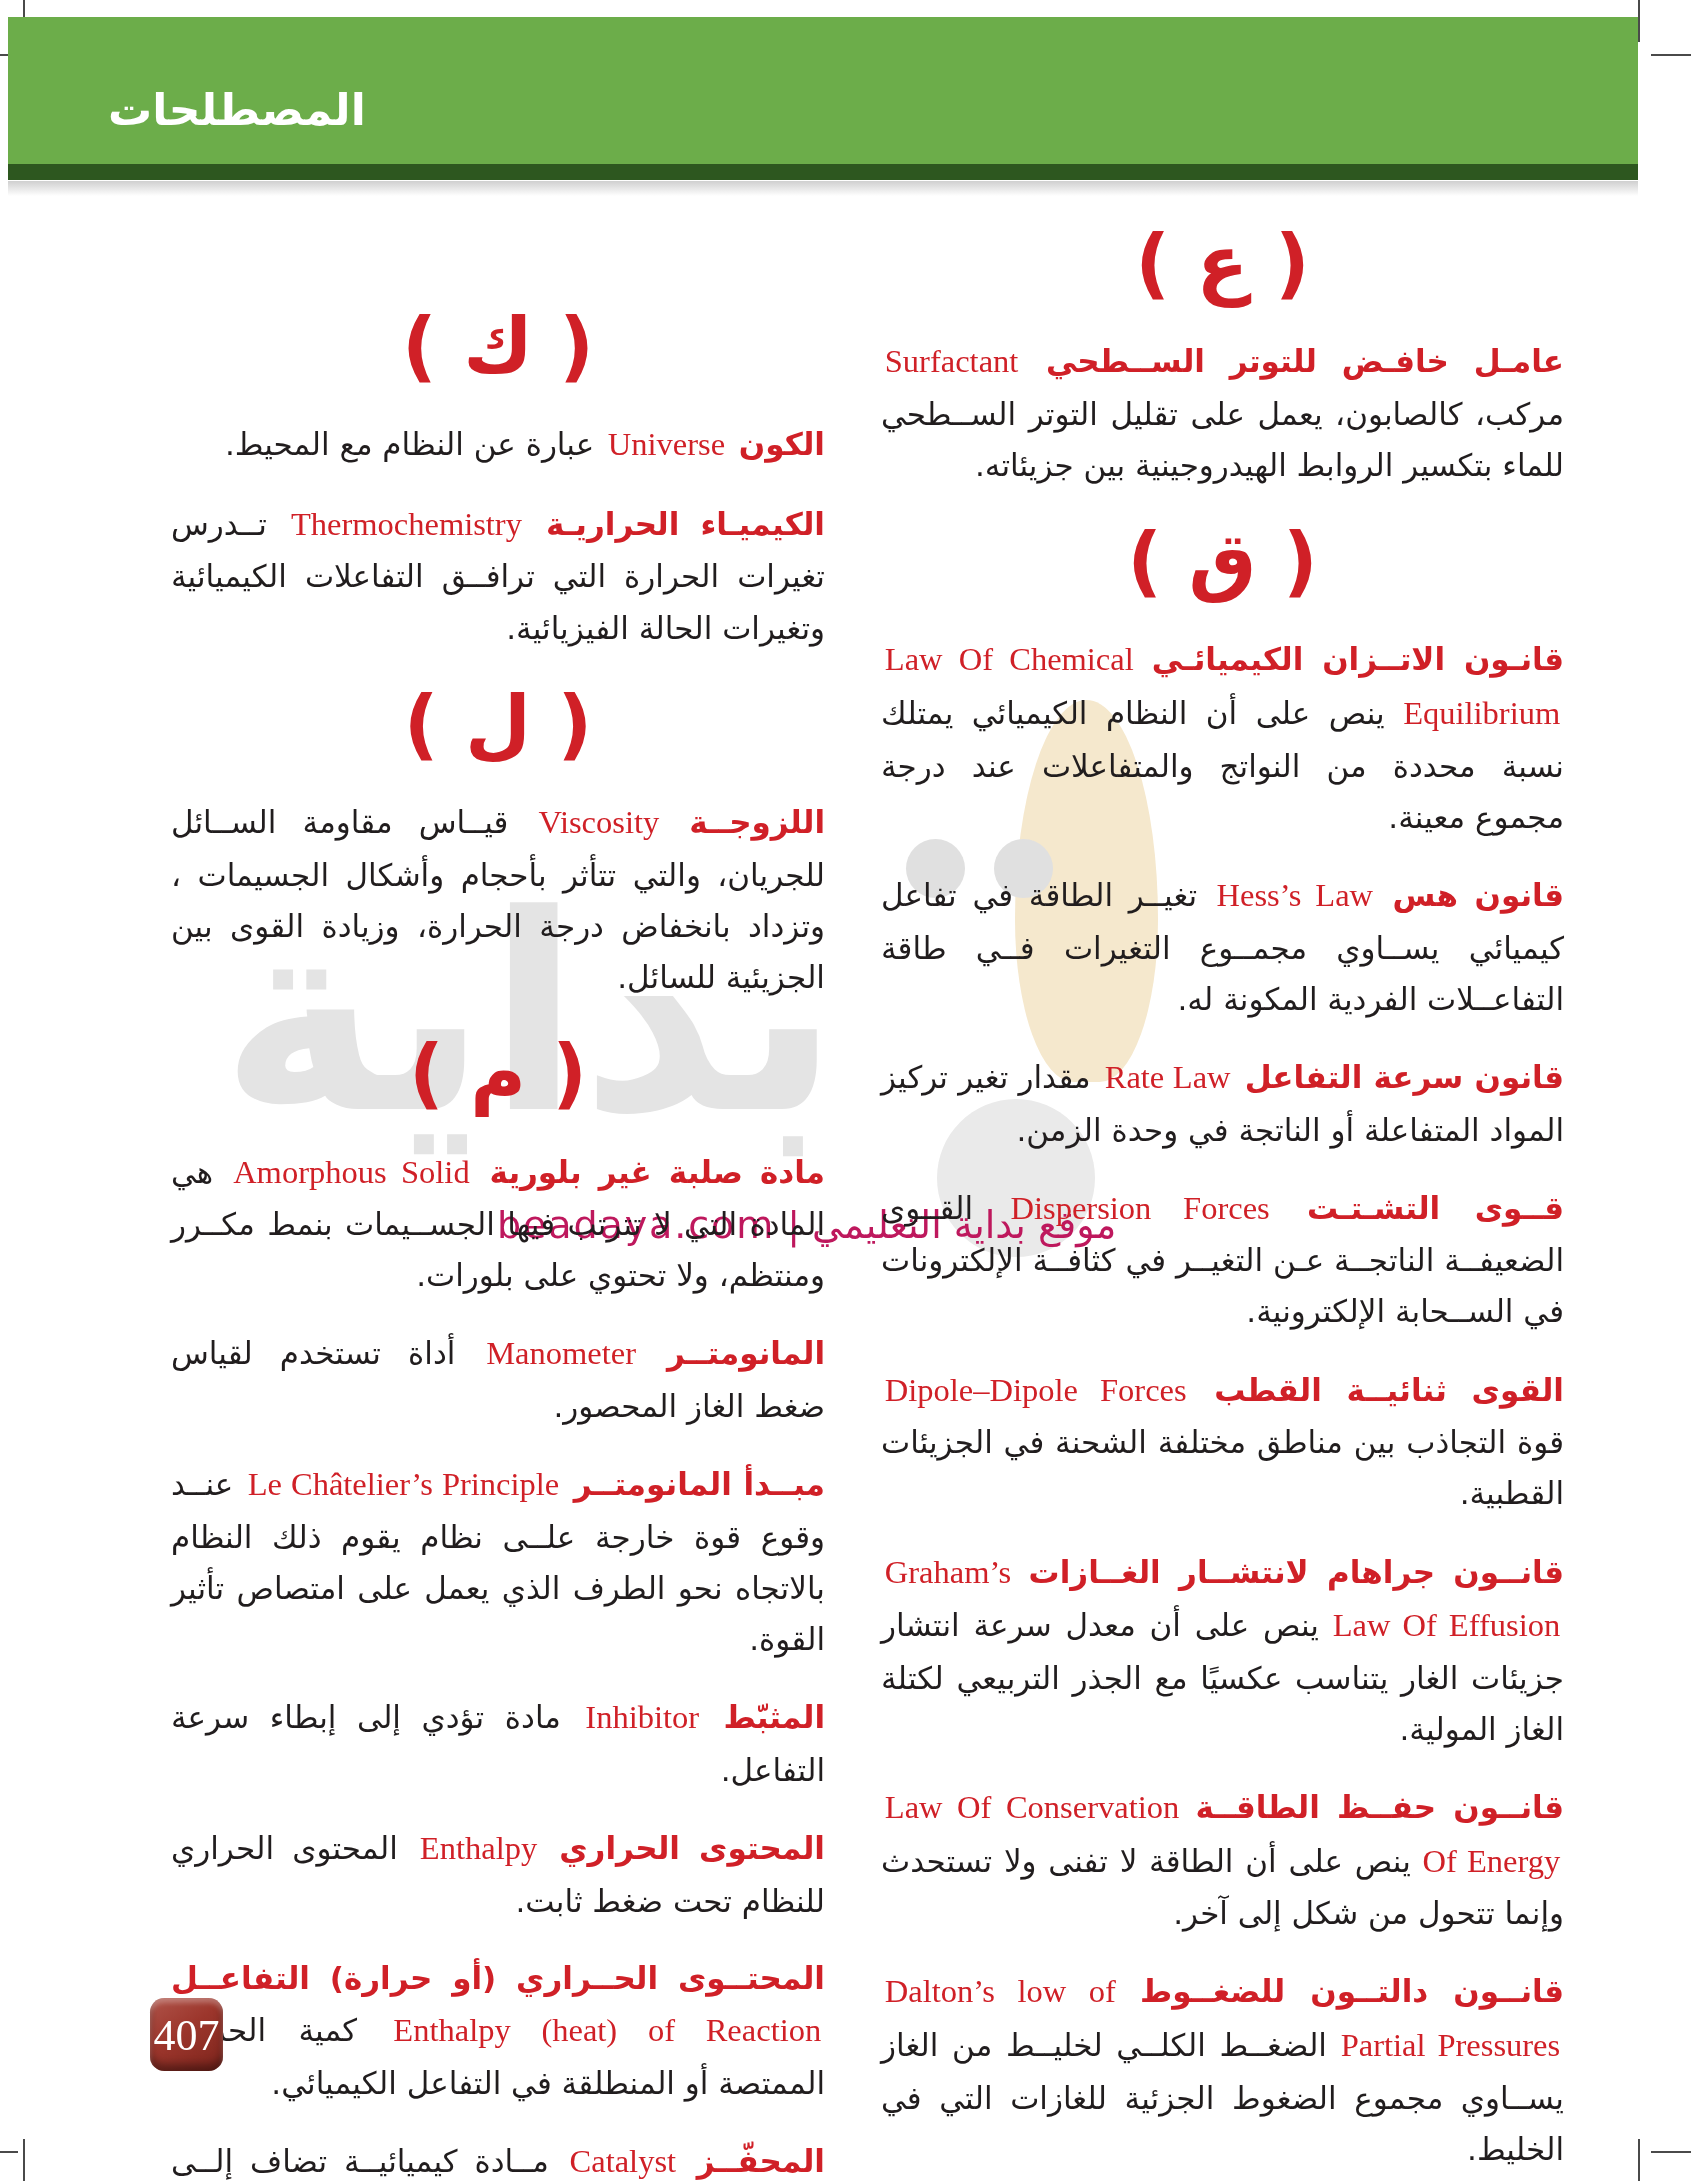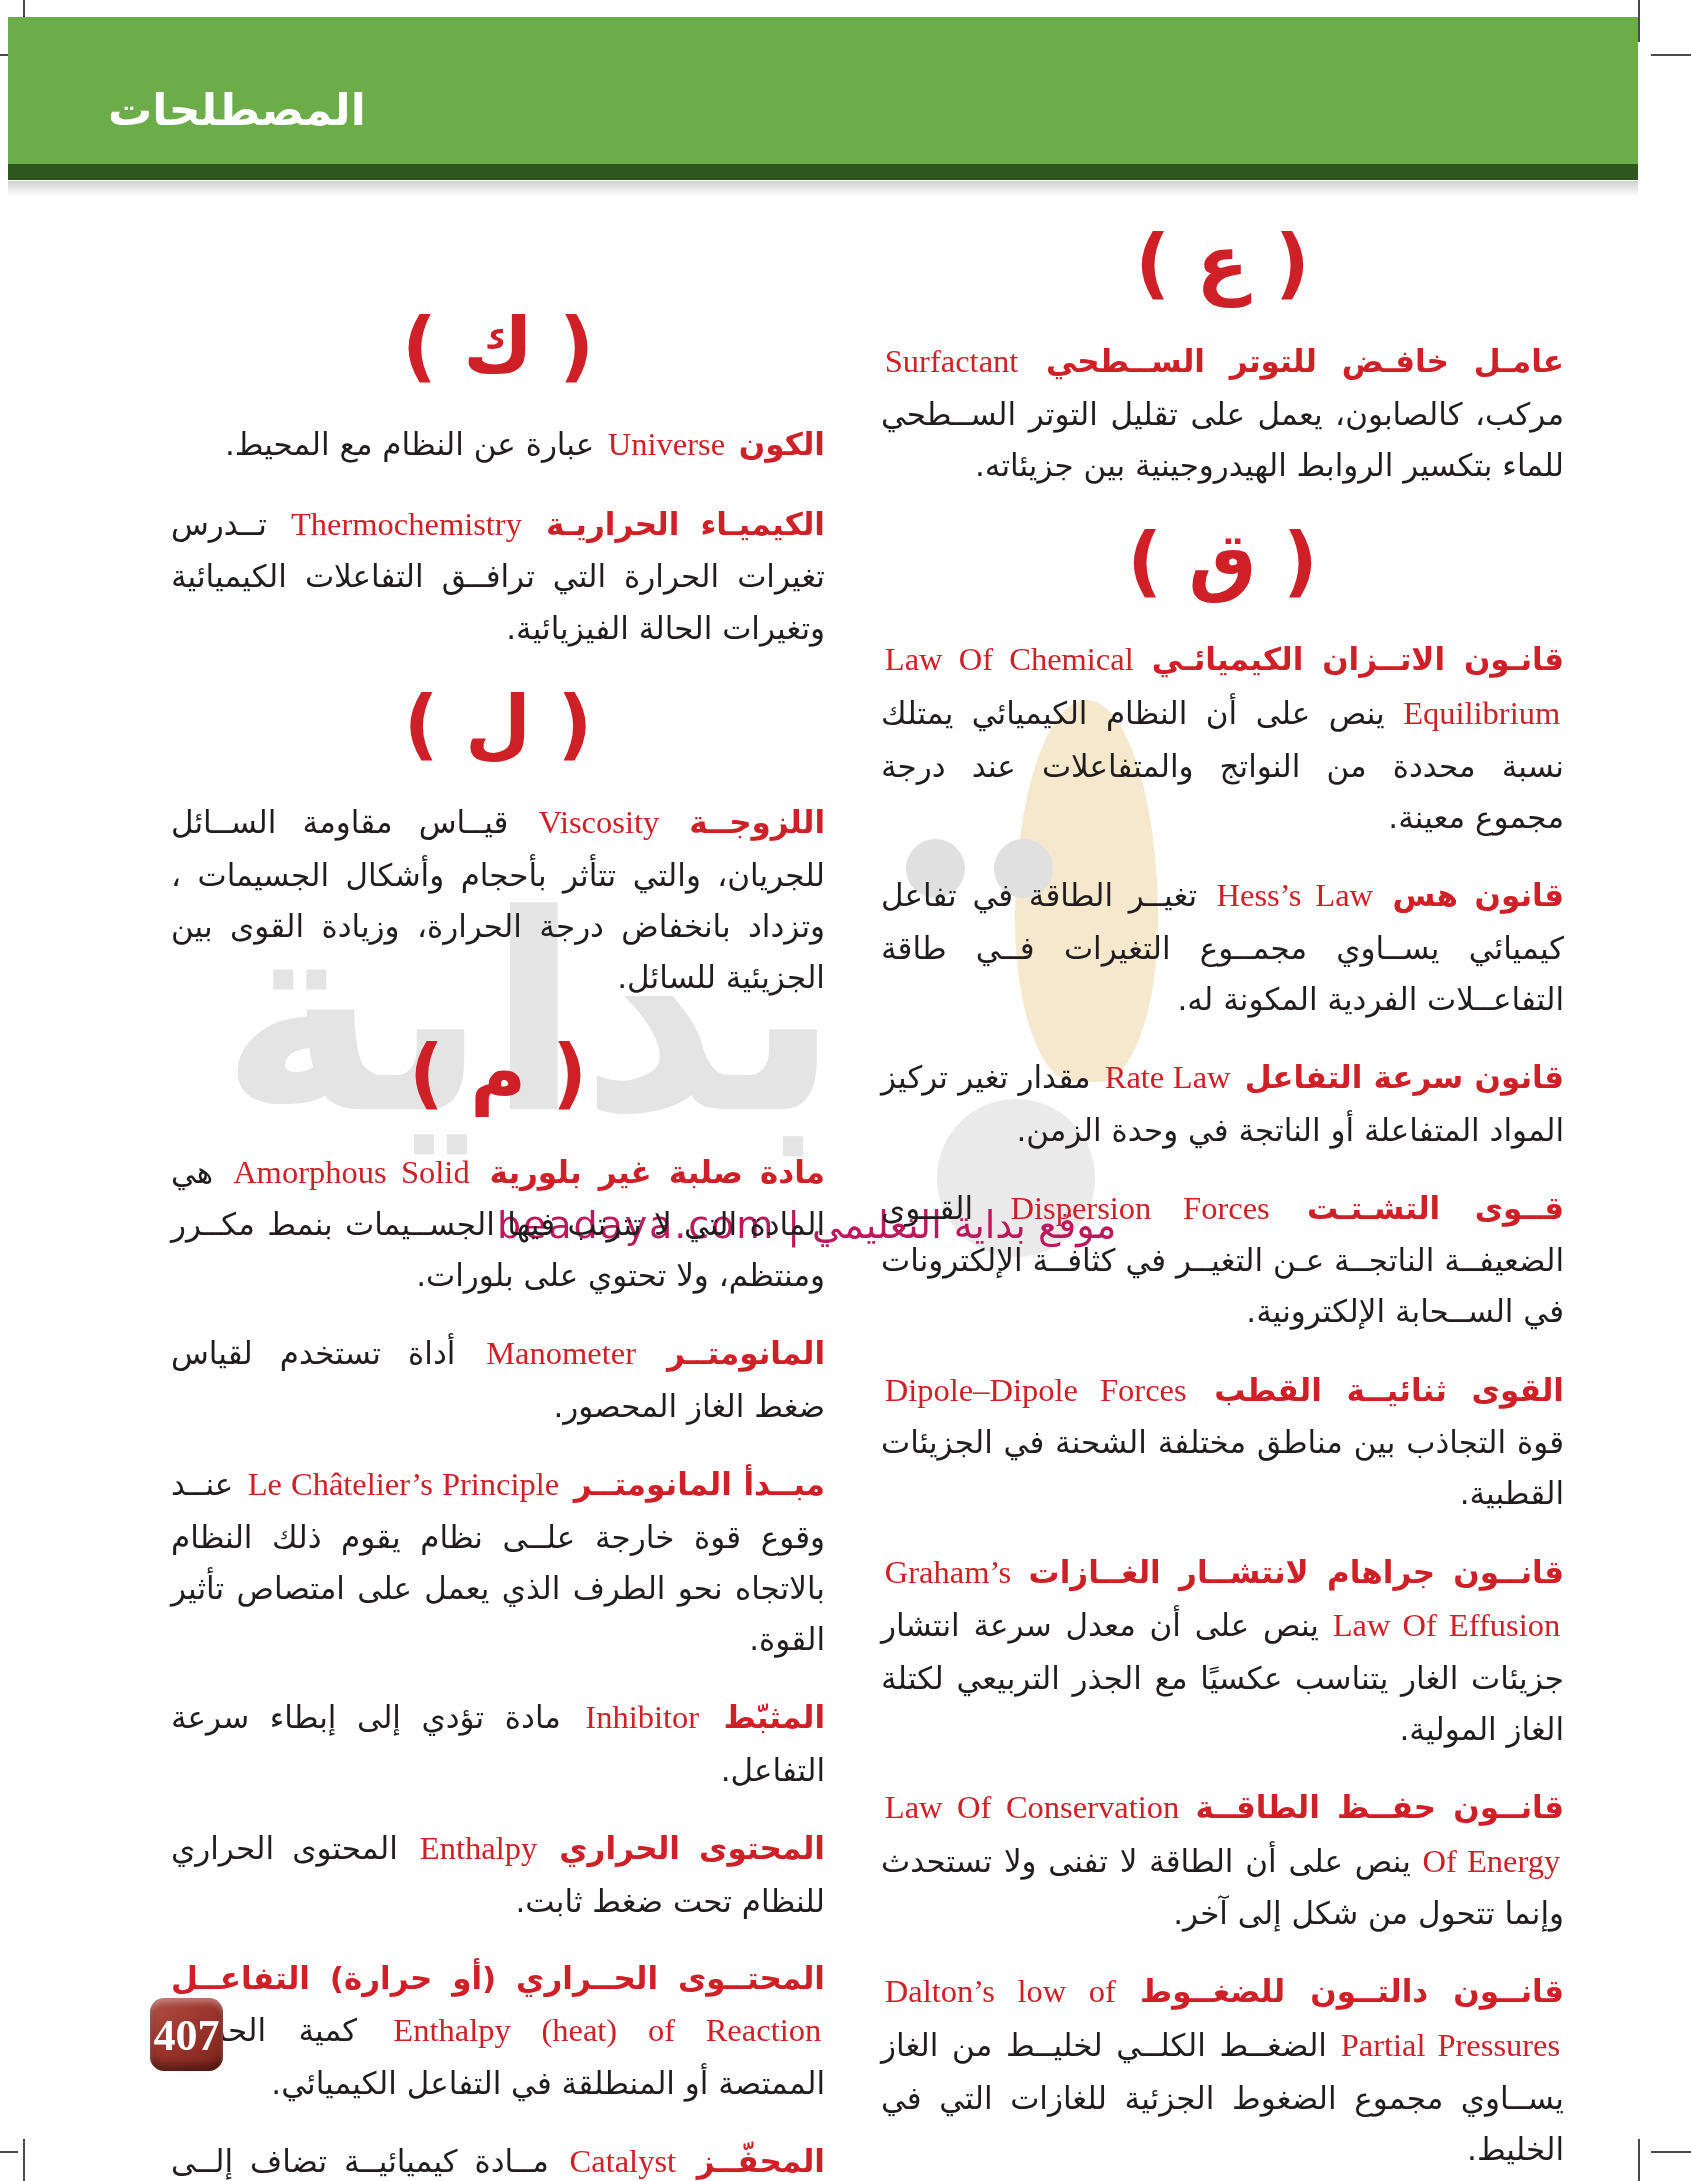--- a/index.html
+++ b/index.html
@@ -79,21 +79,21 @@
   .badge{
     position:absolute;left:150px;top:1998px;width:73px;height:73px;z-index:3;
     border-radius:14.3px;
     background:linear-gradient(145deg,#b0544a 0%,#9c362c 45%,#7d241c 100%);
     box-shadow:inset 0 4.8px 5.7px rgba(255,255,255,.28), inset 0 -6.7px 8.6px rgba(0,0,0,.38);
   }
   .badge span{
     display:block;width:100%;height:73px;line-height:75px;
     text-align:center;color:#ffffff;
     font-family:"Liberation Serif","DejaVu Serif",serif;
-    font-size:44px;font-weight:bold;
+    font-size:44px;font-weight:normal;
   }
 </style>
 </head>
 <body>
 
 <div class="page">
 
   <div class="mark m-tl-v"></div>
   <div class="mark m-tl-h"></div>
   <div class="mark m-tr-v"></div>

